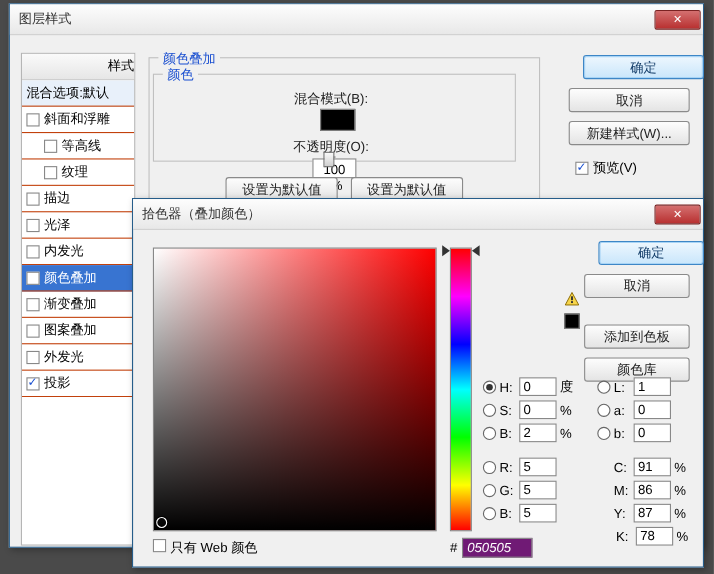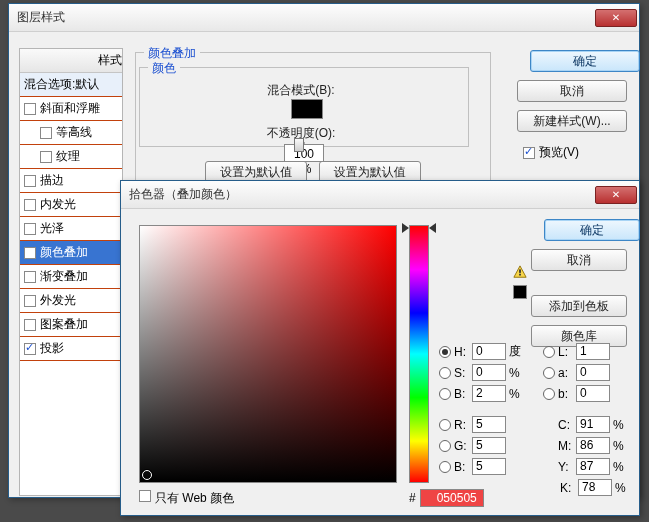--- a/index.html
+++ b/index.html
@@ -73,21 +73,21 @@
 .fr { display: flex; align-items: center; margin: 4px 0; }
 .radio { width: 12px; height: 12px; border: 1px solid #666; border-radius: 50%; margin-right: 3px; background: #fff; position: relative; flex-shrink:0; }
 .radio.on::after { content: ""; position: absolute; left: 2px; top: 2px; width: 6px; height: 6px; background: #333; border-radius: 50%; }
 .flabel { width: 18px; }
 .fval { width: 34px; height: 17px; border: 1px solid #888; background: #fff; text-align: left; padding: 0 3px; line-height: 15px; }
 .funit { width: 18px; margin-left: 3px; }
 .colgap { width: 16px; }
 
 .webrow { position: absolute; left: 18px; bottom: 8px; display: flex; }
 .hexrow { position: absolute; left: 288px; bottom: 8px; display: flex; align-items: center; }
-.hexval { width: 64px; height: 18px; border: 1px solid #888; background: #ef4444; color: #fff; text-align: left; padding: 0 16px; line-height: 16px; }
+.hexval { width: 64px; height: 18px; border: 1px solid #888; background: #701a75; color: #fff; text-align: left; padding: 0 4px; line-height: 16px; font-style: italic; }
 
 </style>
 </head>
 <body>
 
 <div class="dlg dlg-main">
   <div class="titlebar">
     <span class="title">图层样式</span>
     <div class="tbtn close">✕</div>
   </div>
@@ -108,41 +108,41 @@
           <div class="srow indent">
             <div class="cb"></div>
             <span>纹理</span>
           </div>
           <div class="srow">
             <div class="cb"></div>
             <span>描边</span>
           </div>
           <div class="srow">
             <div class="cb"></div>
+            <span>光泽</span>
+          </div>
+          <div class="srow">
+            <div class="cb"></div>
             <span>内发光</span>
-          </div>
-          <div class="srow">
-            <div class="cb"></div>
-            <span>光泽</span>
           </div>
           <div class="srow sel">
             <div class="cb checked"></div>
             <span>颜色叠加</span>
           </div>
           <div class="srow">
             <div class="cb"></div>
             <span>渐变叠加</span>
           </div>
           <div class="srow">
             <div class="cb"></div>
+            <span>图案叠加</span>
+          </div>
+          <div class="srow">
+            <div class="cb"></div>
             <span>外发光</span>
-          </div>
-          <div class="srow">
-            <div class="cb"></div>
-            <span>图案叠加</span>
           </div>
           <div class="srow">
             <div class="cb checked"></div>
             <span>投影</span>
           </div>
         </div>
     </div>
 
     <div class="fs fs-overlay">
       <div class="fs-title">颜色叠加</div>

